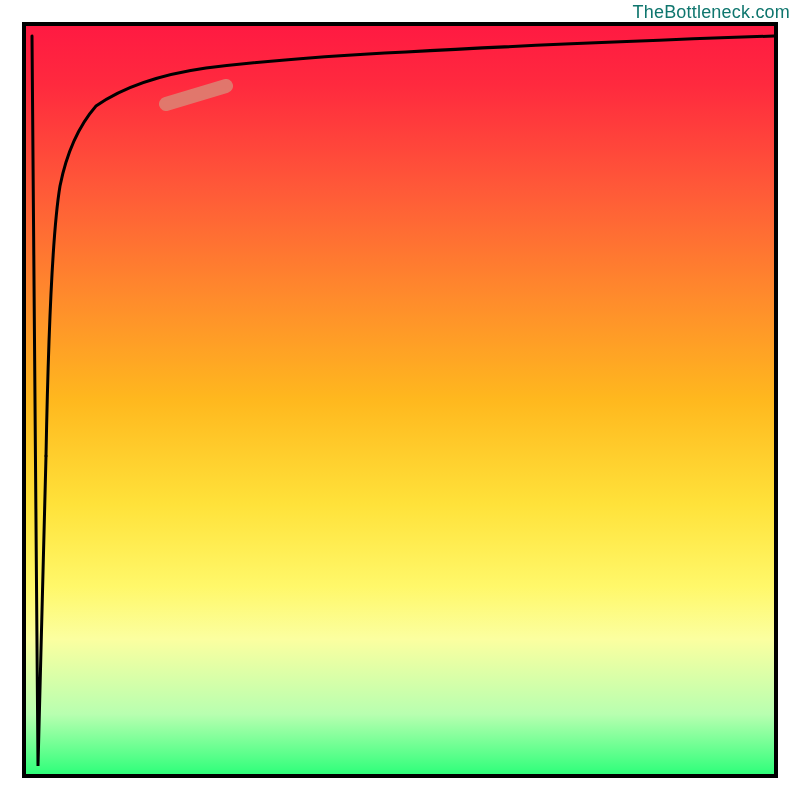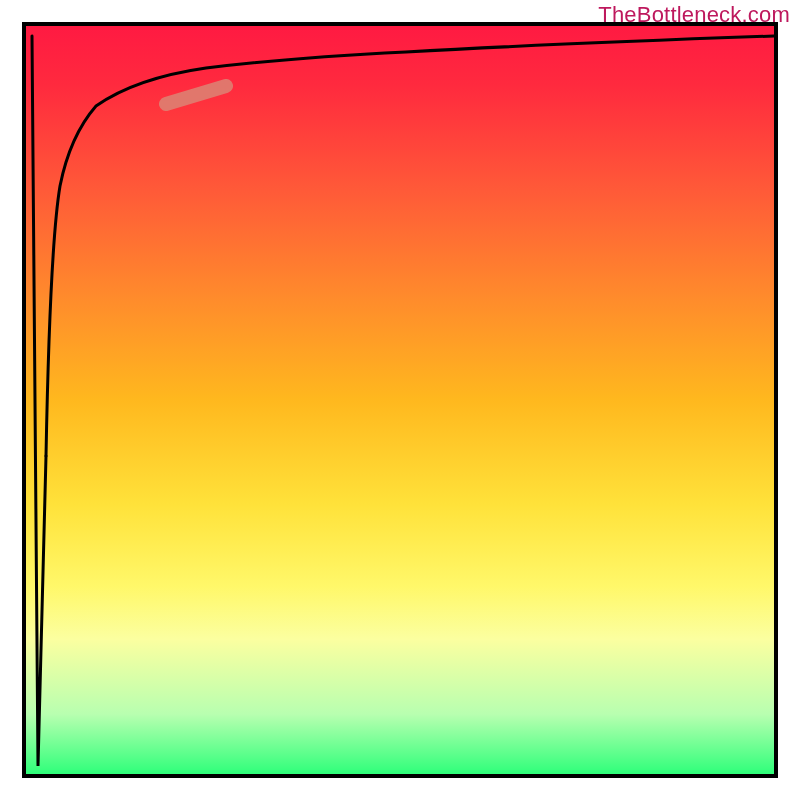--- a/index.html
+++ b/index.html
@@ -13,22 +13,22 @@
   }
   .canvas {
     position: relative;
     width: 800px;
     height: 800px;
   }
   .watermark {
     position: absolute;
     top: 2px;
     right: 10px;
-    font-size: 22px;
-    color: #be185d;
+    font-size: 18px;
+    color: #0f766e;
     letter-spacing: 0.2px;
     user-select: none;
   }
   .plot-frame {
     position: absolute;
     left: 22px;
     top: 22px;
     width: 756px;
     height: 756px;
     background: linear-gradient(to bottom,

